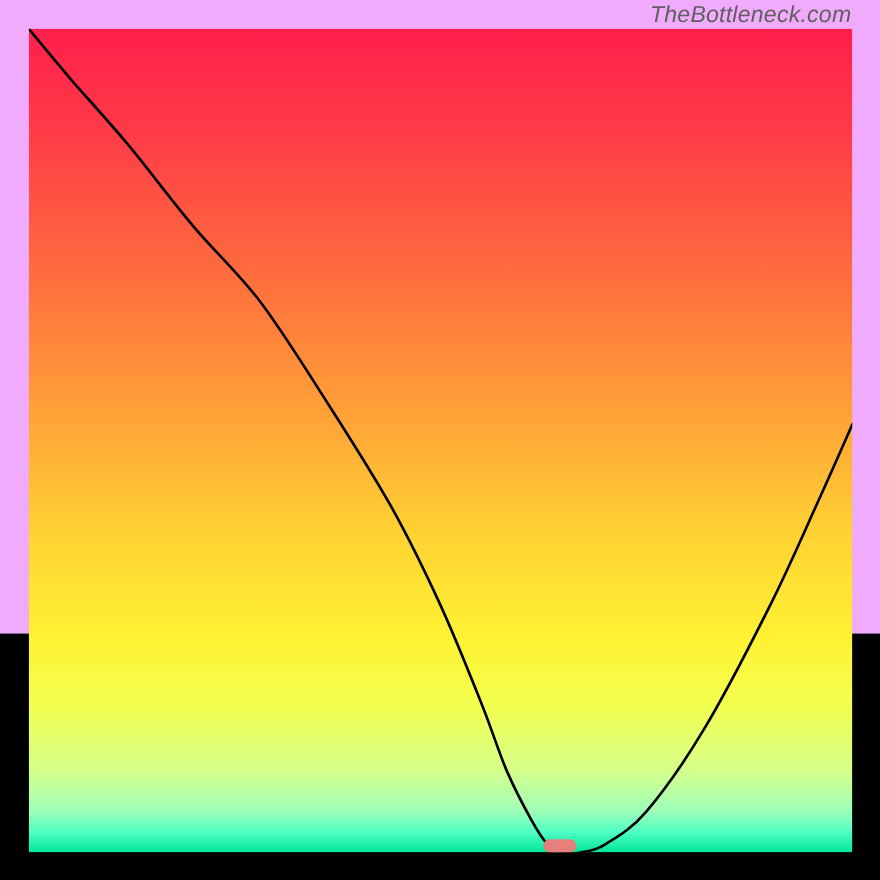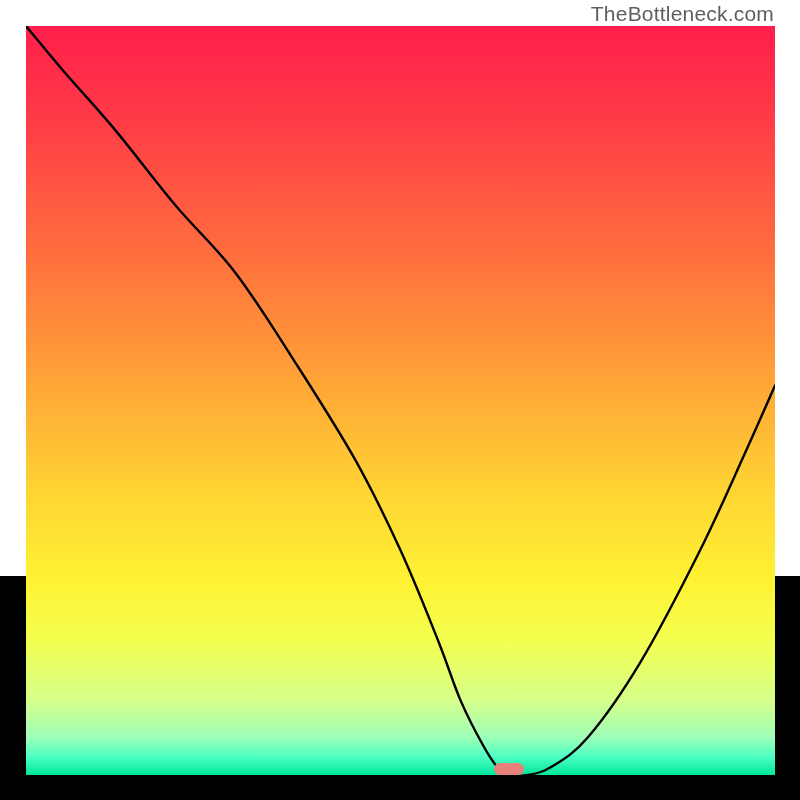--- a/index.html
+++ b/index.html
@@ -1,21 +1,22 @@
 <!DOCTYPE html>
 <html><head>
 <meta charset="utf-8">
 <style>
   * { margin: 0; padding: 0; box-sizing: border-box; }
   html, body { width: 800px; height: 800px; overflow: hidden; background: #000; }
   .frame {
     position: relative;
     width: 800px;
     height: 576px;
-    background: #ffffff;
+    background: #f0abfc;
+    font-style: italic;
   }
   .plot-area {
     position: absolute;
     left: 26px;
     top: 26px;
     width: 749px;
     height: 749px;
     overflow: hidden;
   }
   .gradient-bg {

